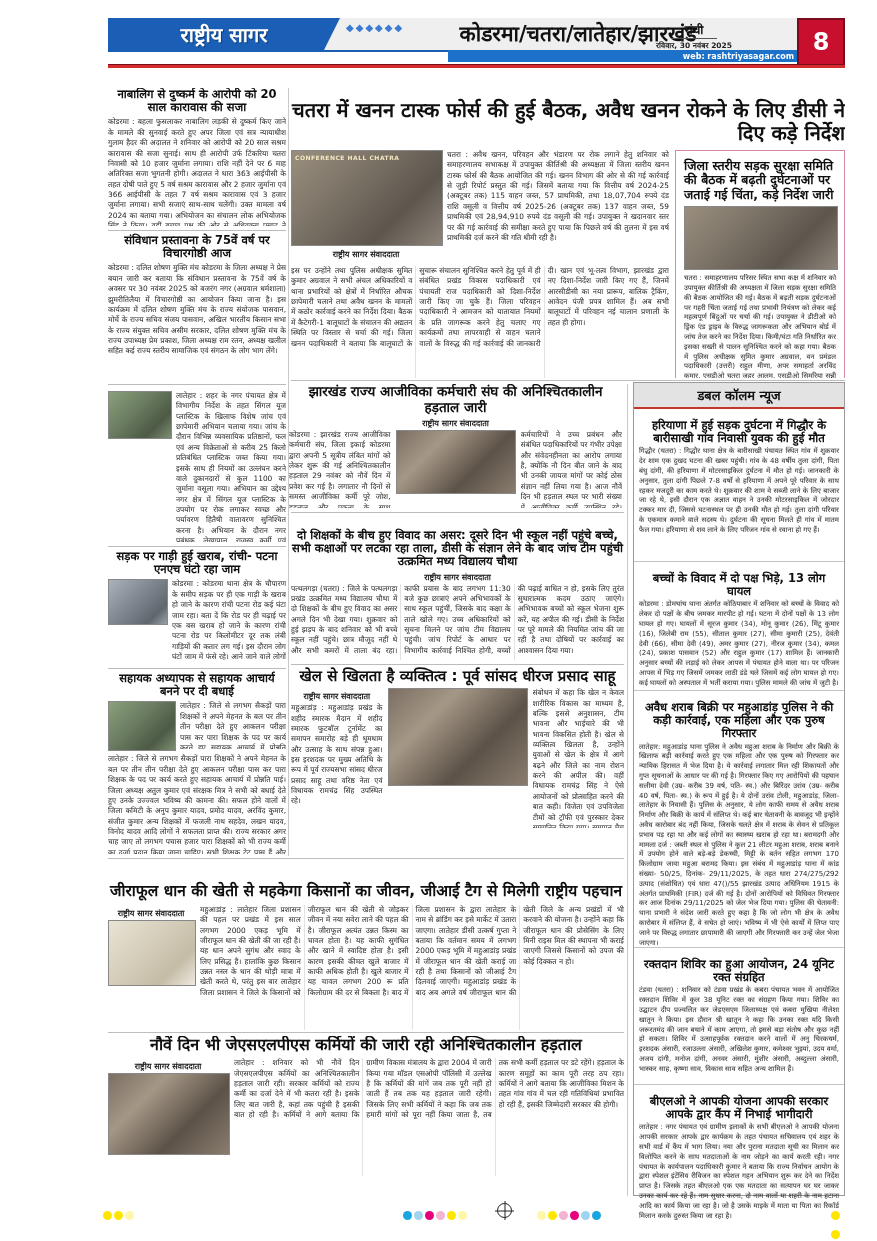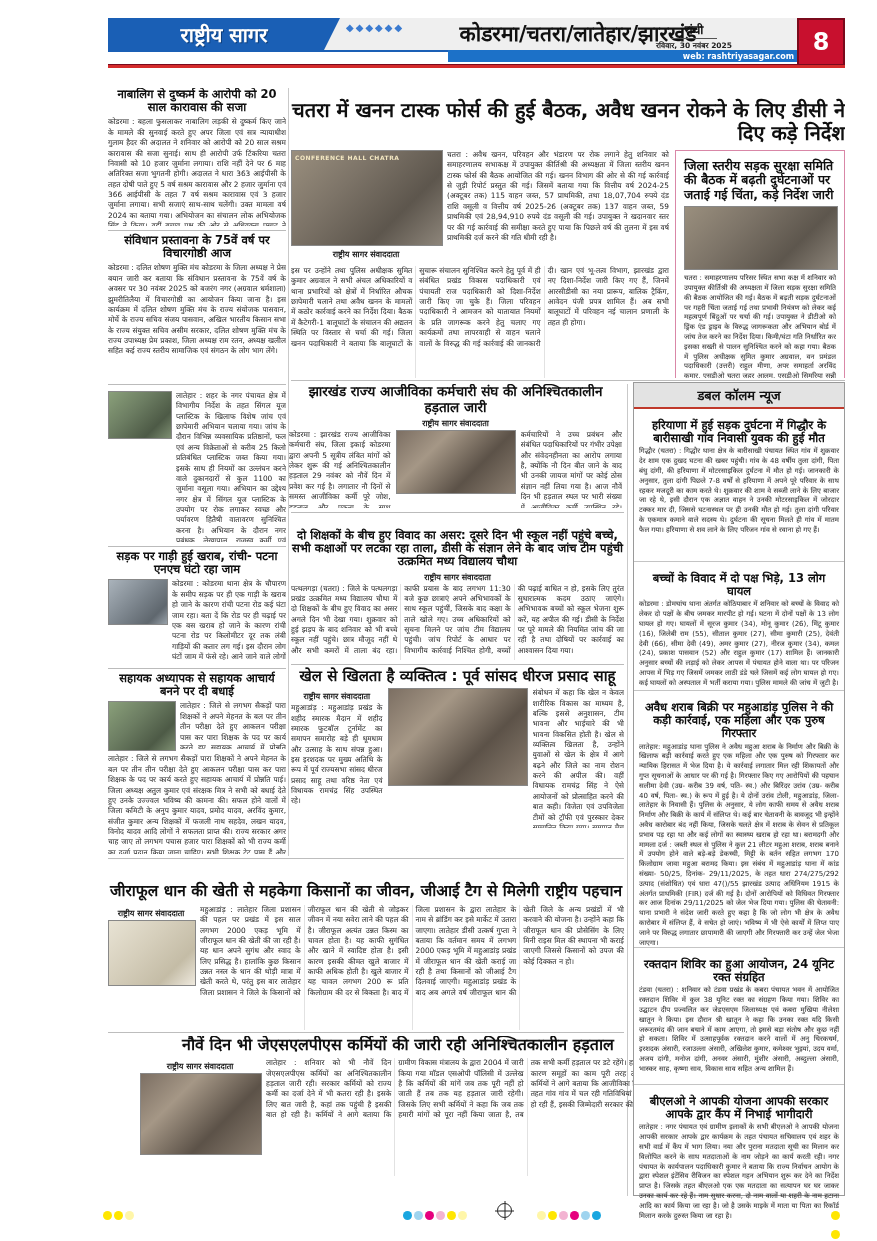--- a/index.html
+++ b/index.html
@@ -181,21 +181,21 @@
       <div style="width:86px;flex:none;">
         <div class="byline">राष्ट्रीय सागर संवाददाता</div>
         <div class="photo rice" style="width:86px;height:64px;margin-top:2px;"></div>
       </div>
       <div class="bodytxt cols4" style="flex:1;height:128px;overflow:hidden;">महुआडांड़ : लातेहार जिला प्रशासन की पहल पर प्रखंड में इस साल लगभग 2000 एकड़ भूमि में जीराफूल धान की खेती की जा रही है। यह धान अपने सुगंध और स्वाद के लिए प्रसिद्ध है। हालांकि कुछ किसान उन्नत नस्ल के धान की थोड़ी मात्रा में खेती करते थे, परंतु इस बार लातेहार जिला प्रशासन ने जिले के किसानों को जीराफूल धान की खेती से जोड़कर जीवन में नया सवेरा लाने की पहल की है। जीराफूल अत्यंत उन्नत किस्म का चावल होता है। यह काफी सुगंधित और खाने में स्वादिष्ट होता है। इसी कारण इसकी कीमत खुले बाजार में काफी अधिक होती है। खुले बाजार में यह चावल लगभग 200 रू प्रति किलोग्राम की दर से बिकता है। बाद में जिला प्रशासन के द्वारा लातेहार के नाम से ब्रांडिंग कर इसे मार्केट में उतारा जाएगा। लातेहार डीसी उत्कर्ष गुप्ता ने बताया कि वर्तमान समय में लगभग 2000 एकड़ भूमि में महुआडांड़ प्रखंड में जीराफूल धान की खेती कराई जा रही है तथा किसानों को जीआई टैग दिलवाई जाएगी। महुआडांड़ प्रखंड के बाद अब अगले वर्ष जीराफूल धान की खेती जिले के अन्य प्रखंडों में भी करवाने की योजना है। उन्होंने कहा कि जीराफूल धान की प्रोसेसिंग के लिए मिनी राइस मिल की स्थापना भी कराई जाएगी जिससे किसानों को उपज की कोई दिक्कत न हो।</div>
     </div>
   </div>
 
   <div class="hrule" style="left:3px;top:1032px;width:516px;"></div>
 
-  <div class="art" style="left:3px;top:1036px;width:516px;height:160px;margin-left:32px;">
+  <div class="art" style="left:3px;top:1036px;width:516px;height:160px;">
     <div class="hl" style="font-size:16px;text-align:center;">नौवें दिन भी जेएसएलपीएस कर्मियों की जारी रही अनिश्चितकालीन हड़ताल</div>
     <div style="display:flex;gap:6px;margin-top:4px;">
       <div style="width:120px;flex:none;">
         <div class="byline">राष्ट्रीय सागर संवाददाता</div>
         <div class="photo crowd" style="width:120px;height:80px;margin-top:2px;"></div>
       </div>
       <div class="bodytxt cols3" style="flex:1;height:118px;overflow:hidden;">लातेहार : शनिवार को भी नौवें दिन जेएसएलपीएस कर्मियों का अनिश्चितकालीन हड़ताल जारी रही। सरकार कर्मियों को राज्य कर्मी का दर्जा देने में भी कतरा रही है। इसके लिए बात जारी है, कहां तक पहुंची है इसकी बात हो रही है। कर्मियों ने आगे बताया कि ग्रामीण विकास मंत्रालय के द्वारा 2004 में जारी किया गया मॉडल एसओपी पॉलिसी में उल्लेख है कि कर्मियों की मांगें जब तक पूरी नहीं हो जाती हैं तब तक यह हड़ताल जारी रहेगी। जिसके लिए सभी कर्मियों ने कहा कि जब तक हमारी मांगों को पूरा नहीं किया जाता है, तब तक सभी कर्मी हड़ताल पर डटे रहेंगे। हड़ताल के कारण समूहों का काम पूरी तरह ठप रहा। कर्मियों ने आगे बताया कि आजीविका मिशन के तहत गांव गांव में चल रही गतिविधियां प्रभावित हो रही हैं, इसकी जिम्मेदारी सरकार की होगी।</div>
     </div>
   </div>
 

